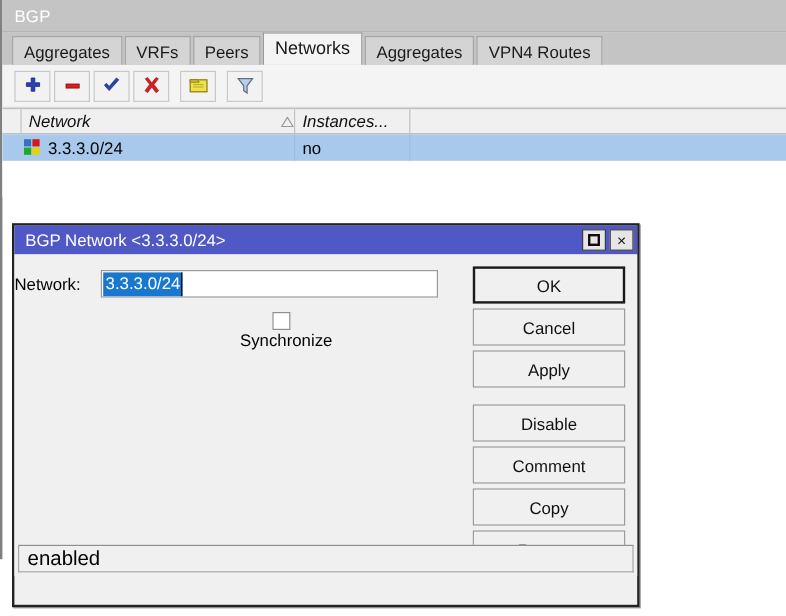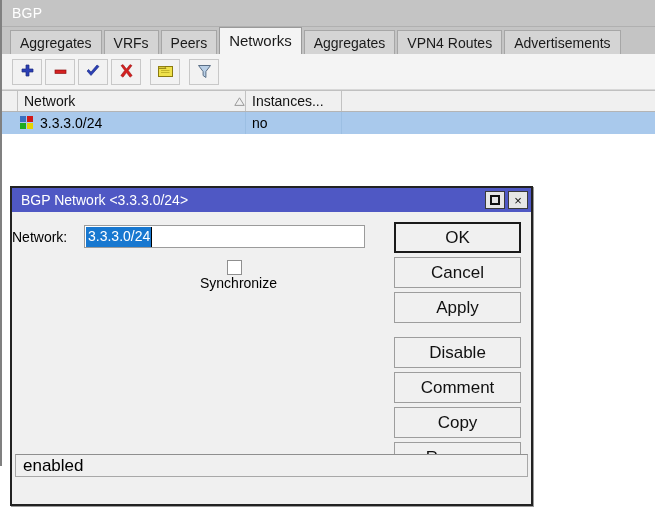--- a/index.html
+++ b/index.html
@@ -120,20 +120,21 @@
     display: flex;
     align-items: center;
     font-size: 14px;
     border-right: 1px solid #c2c2c2;
     box-sizing: border-box;
     padding-left: 6px;
     color: #111;
     position: relative;
     overflow: hidden;
     white-space: nowrap;
+    font-style: italic;
   }
   .hcell.gutter { width: 16px; padding: 0; }
   .hcell.c-network { width: 228px; }
   .hcell.c-sync { width: 96px; }
   .hcell.c-rest { flex: 1; border-right: none; }
   .sort-arrow {
     position: absolute;
     right: 6px;
     top: 50%;
     transform: translateY(-50%);
@@ -299,21 +300,21 @@
   }
   .dialog-button {
     width: 127px;
     height: 31px;
     background: #f0f0f0;
     border: 1px solid #9d9d9d;
     box-sizing: border-box;
     display: flex;
     align-items: center;
     justify-content: center;
-    font-size: 17px;
+    font-size: 14px;
     margin-bottom: 4px;
     cursor: default;
     color: #111;
   }
   .dialog-button.focused {
     border: 2px solid #1a1a1a;
   }
   .btn-gap { height: 10px; }
 
   #dialog-status {
@@ -341,21 +342,20 @@
     <span class="title-text">BGP</span>
   </div>
 
   <div id="tabstrip">
     <div class="tab">Aggregates</div>
     <div class="tab">VRFs</div>
     <div class="tab">Peers</div>
     <div class="tab active">Networks</div>
     <div class="tab">Aggregates</div>
     <div class="tab">VPN4 Routes</div>
-    <div class="tab">Advertisements</div>
   </div>
 
   <div id="toolbar">
     <div class="tool-btn">
       <svg width="15" height="15" viewBox="0 0 15 15">
         <path d="M6 1 h3 v4 h4 v3 h-4 v4 h-3 v-4 h-4 v-3 h4 z" fill="#2b3fb5" stroke="#1a2a80" stroke-width="0.7"></path>
       </svg>
     </div>
     <div class="tool-btn">
       <svg width="15" height="15" viewBox="0 0 15 15">

